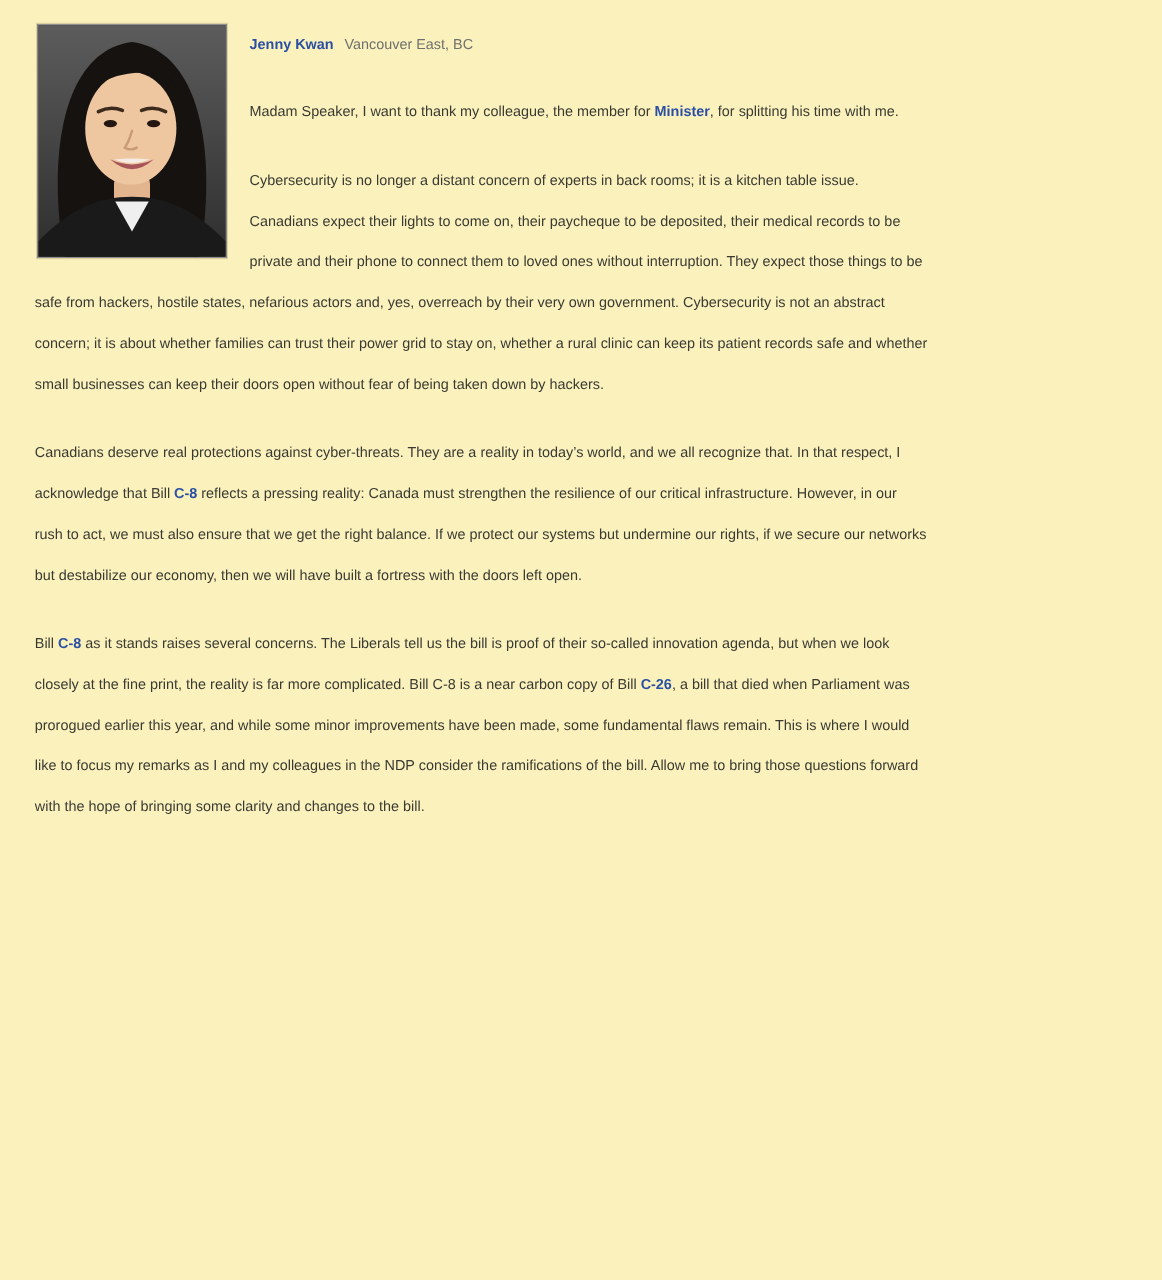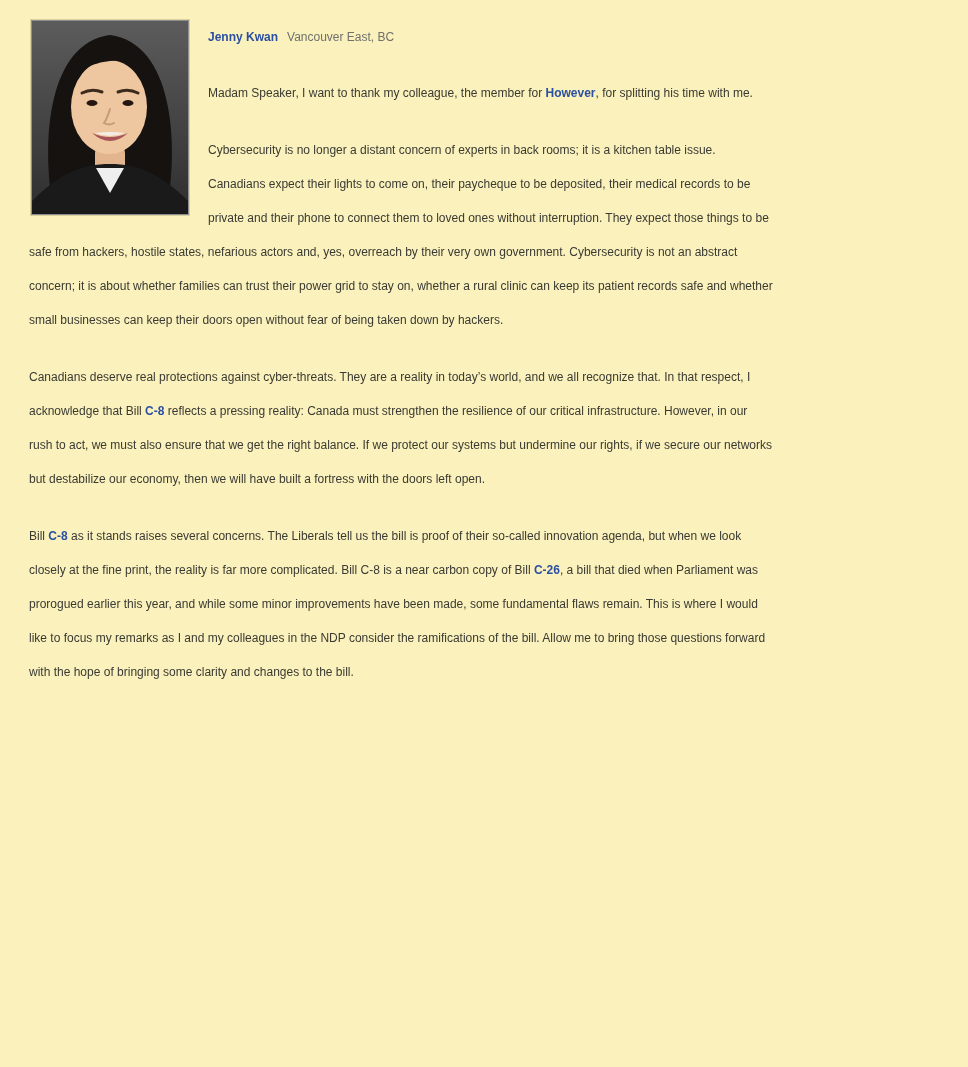--- a/index.html
+++ b/index.html
@@ -98,19 +98,19 @@
       <path d="M60,112 Q78,128 96,112 Q78,120 60,112 Z" fill="#a8555a"></path>
       <path d="M63,112 Q78,118 93,112 Q78,110 63,112 Z" fill="#f4ece4"></path>
     </svg>
   </figure>
 
   <div class="speaker-header">
     <a class="speaker-name">Jenny Kwan</a><span class="speaker-riding">Vancouver East, BC</span>
   </div>
 
   <div class="speech">
-      <p>Madam Speaker, I want to thank my colleague, the member for <a class="bill-link">However</a>, for splitting his time with me.</p>
+      <p>Madam Speaker, I want to thank my colleague, the member for <a class="bill-link">Minister</a>, for splitting his time with me.</p>
       <p>Cybersecurity is no longer a distant concern of experts in back rooms; it is a kitchen table issue. Canadians expect their lights to come on, their paycheque to be deposited, their medical records to be private and their phone to connect them to loved ones without interruption. They expect those things to be safe from hackers, hostile states, nefarious actors and, yes, overreach by their very own government. Cybersecurity is not an abstract concern; it is about whether families can trust their power grid to stay on, whether a rural clinic can keep its patient records safe and whether small businesses can keep their doors open without fear of being taken down by hackers.</p>
       <p>Canadians deserve real protections against cyber-threats. They are a reality in today’s world, and we all recognize that. In that respect, I acknowledge that Bill <a class="bill-link">C-8</a> reflects a pressing reality: Canada must strengthen the resilience of our critical infrastructure. However, in our rush to act, we must also ensure that we get the right balance. If we protect our systems but undermine our rights, if we secure our networks but destabilize our economy, then we will have built a fortress with the doors left open.</p>
       <p>Bill <a class="bill-link">C-8</a> as it stands raises several concerns. The Liberals tell us the bill is proof of their so-called innovation agenda, but when we look closely at the fine print, the reality is far more complicated. Bill C-8 is a near carbon copy of Bill <a class="bill-link">C-26</a>, a bill that died when Parliament was prorogued earlier this year, and while some minor improvements have been made, some fundamental flaws remain. This is where I would like to focus my remarks as I and my colleagues in the NDP consider the ramifications of the bill. Allow me to bring those questions forward with the hope of bringing some clarity and changes to the bill.</p>
     </div>
 
 </div>
 
 </body></html>

